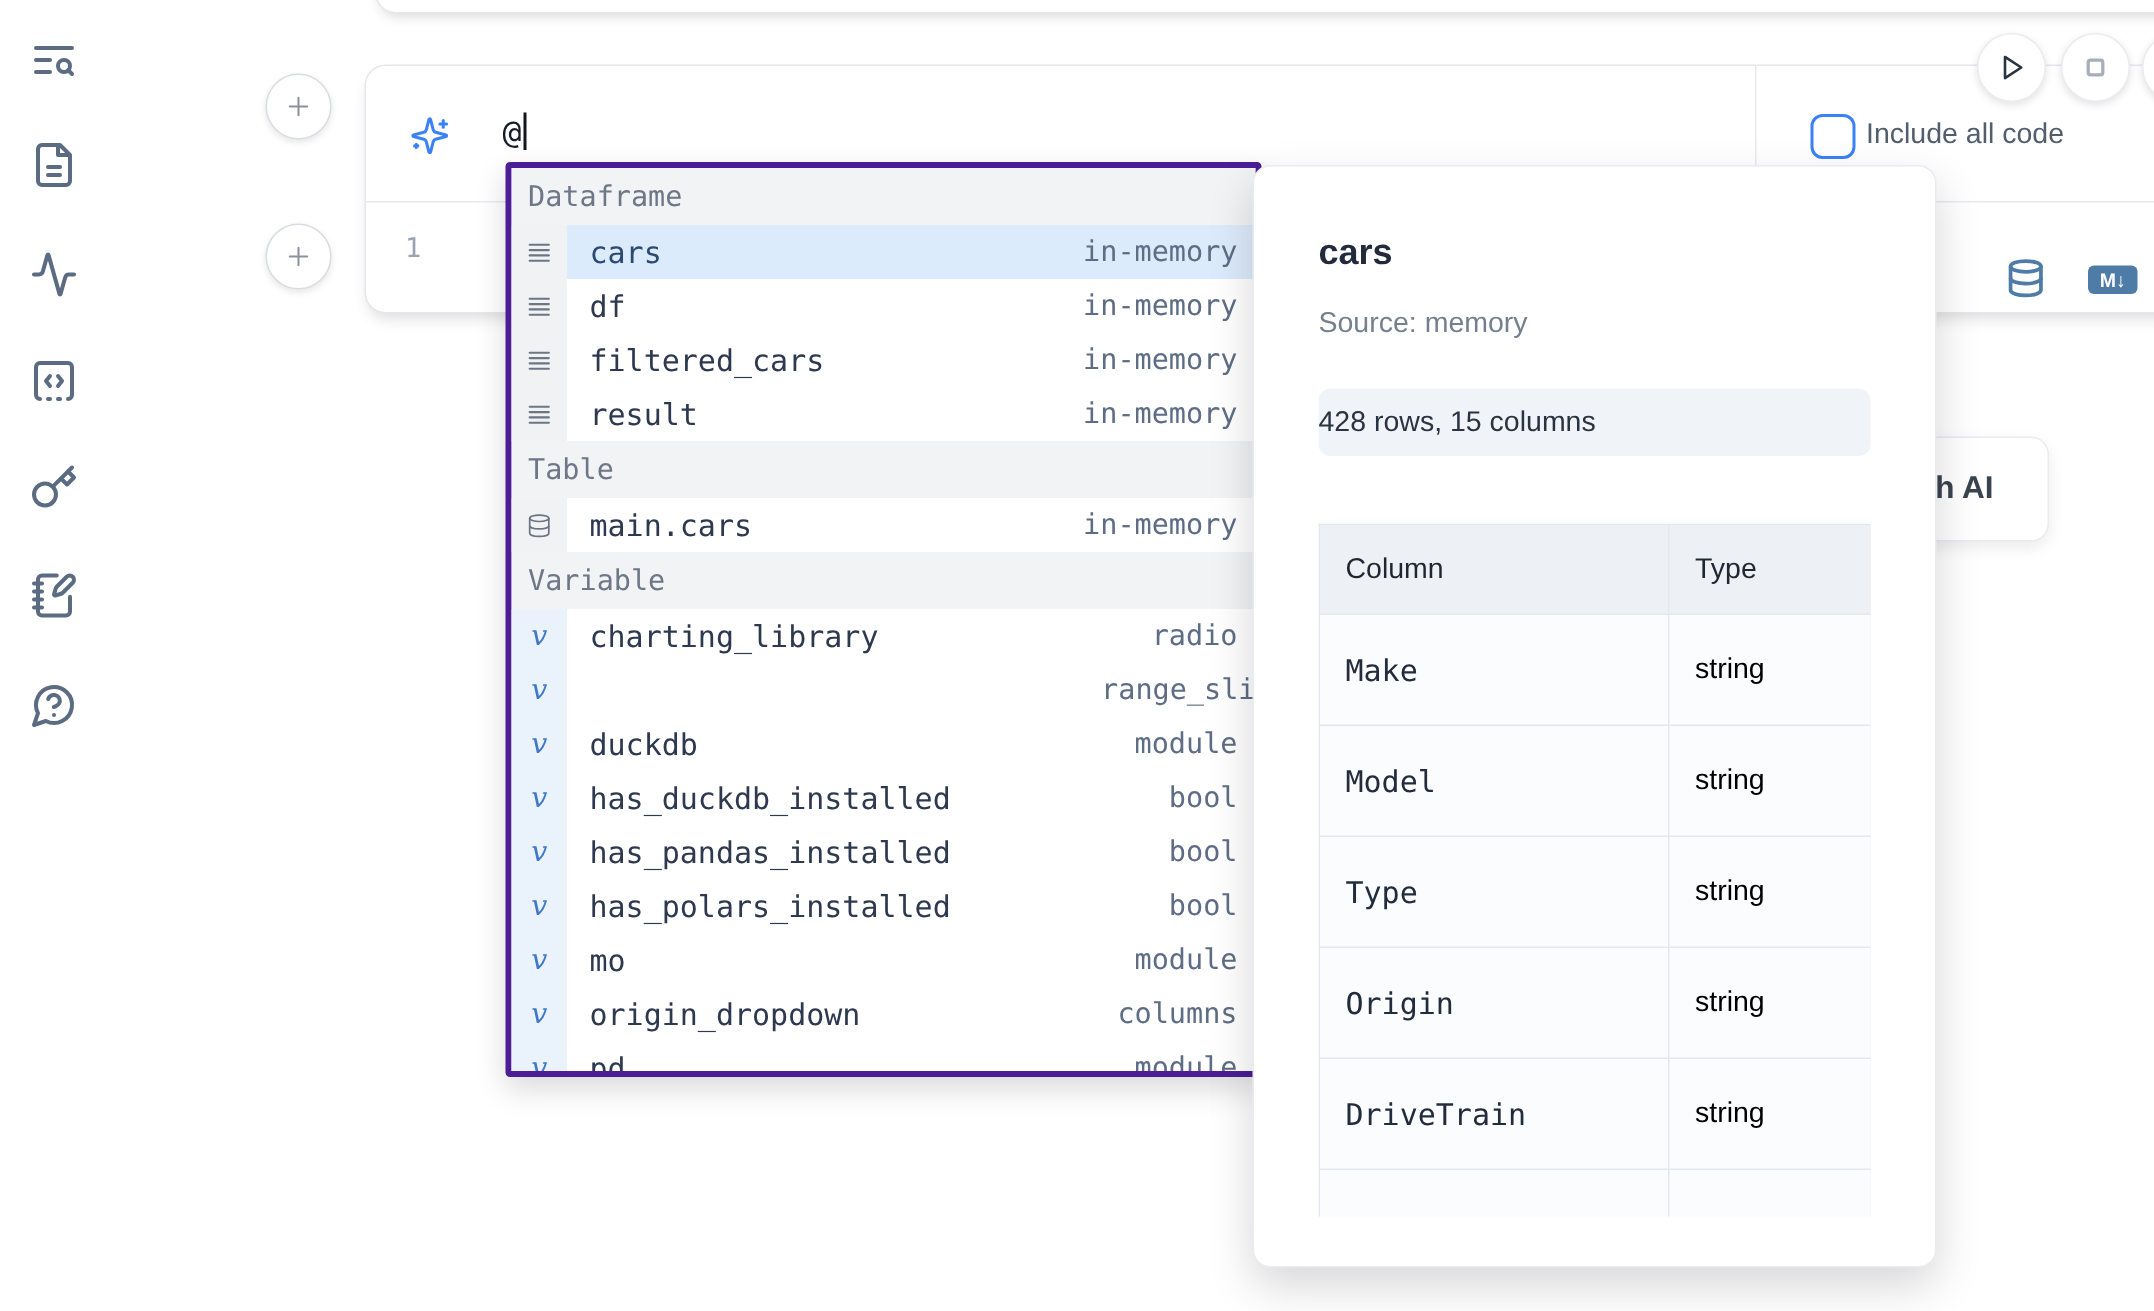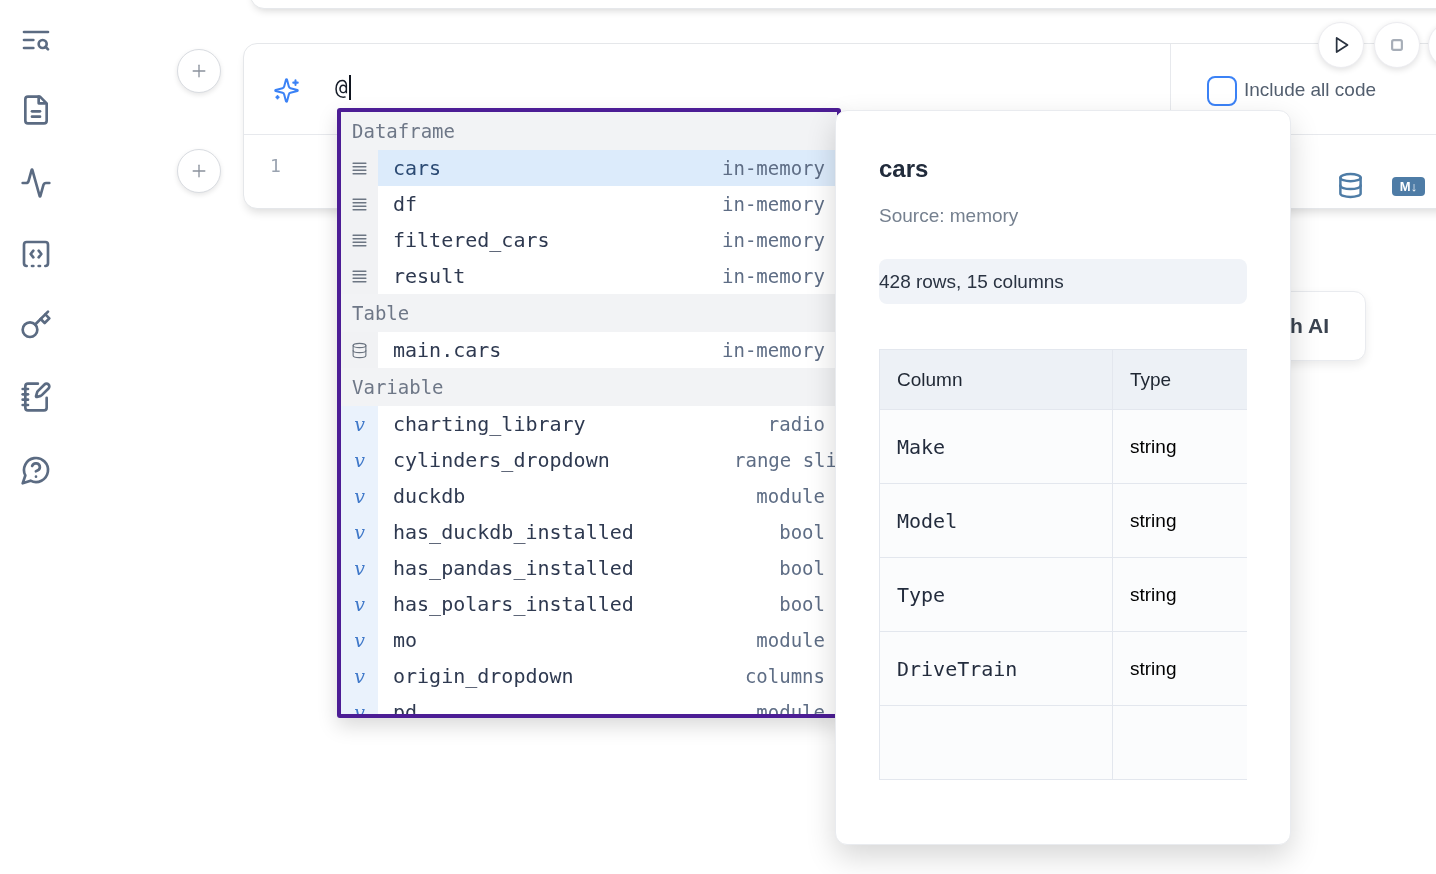--- a/index.html
+++ b/index.html
@@ -293,21 +293,20 @@
       <span class="ic ic-var">v</span>
     </span>
     <span class="ac-name">charting_library</span>
     <span class="ac-type">radio</span>
   </div>
       <div class="ac-item" data-kind="variable" data-icon="variable">
     <span class="ac-gutter">
 
       <span class="ic ic-var">v</span>
     </span>
-    <span class="ac-name">cylinders_dropdown</span>
     <span class="ac-type flush">range_sli</span>
   </div>
       <div class="ac-item" data-kind="variable" data-icon="variable">
     <span class="ac-gutter">
 
       <span class="ic ic-var">v</span>
     </span>
     <span class="ac-name">duckdb</span>
     <span class="ac-type">module</span>
   </div>
@@ -380,20 +379,24 @@
   </tr>
             <tr>
     <td class="pv-col-name">Model</td>
     <td class="pv-col-type">string</td>
   </tr>
             <tr>
     <td class="pv-col-name">Type</td>
     <td class="pv-col-type">string</td>
   </tr>
             <tr>
+    <td class="pv-col-name">Origin</td>
+    <td class="pv-col-type">string</td>
+  </tr>
+            <tr>
     <td class="pv-col-name">DriveTrain</td>
     <td class="pv-col-type">string</td>
   </tr>
             <tr>
     <td class="pv-col-name"></td>
     <td class="pv-col-type"></td>
   </tr>
           </tbody>
       </table>
     </div>

